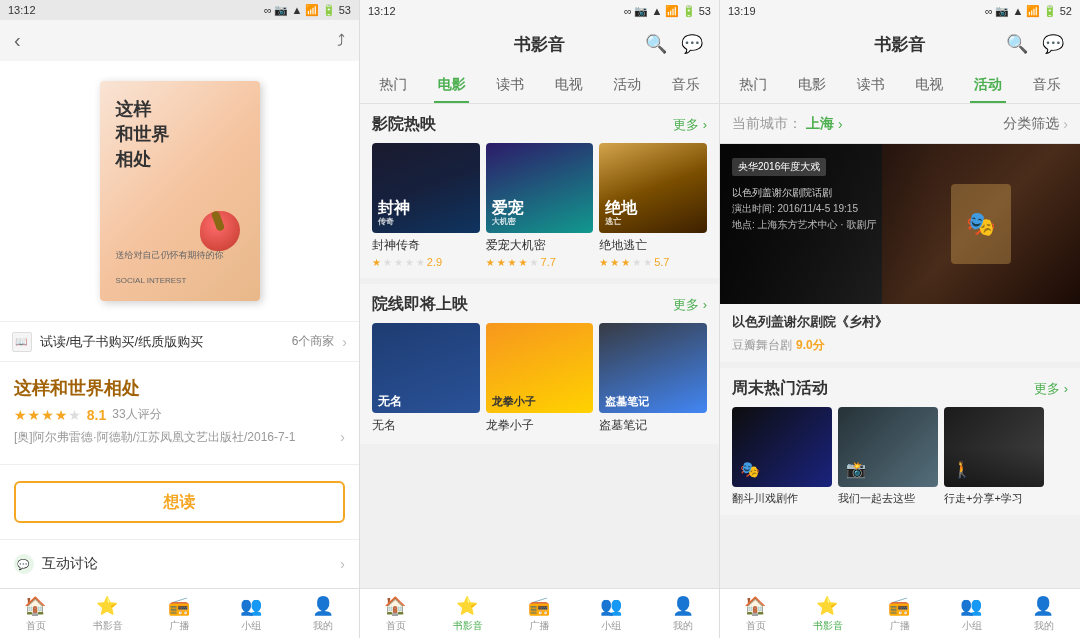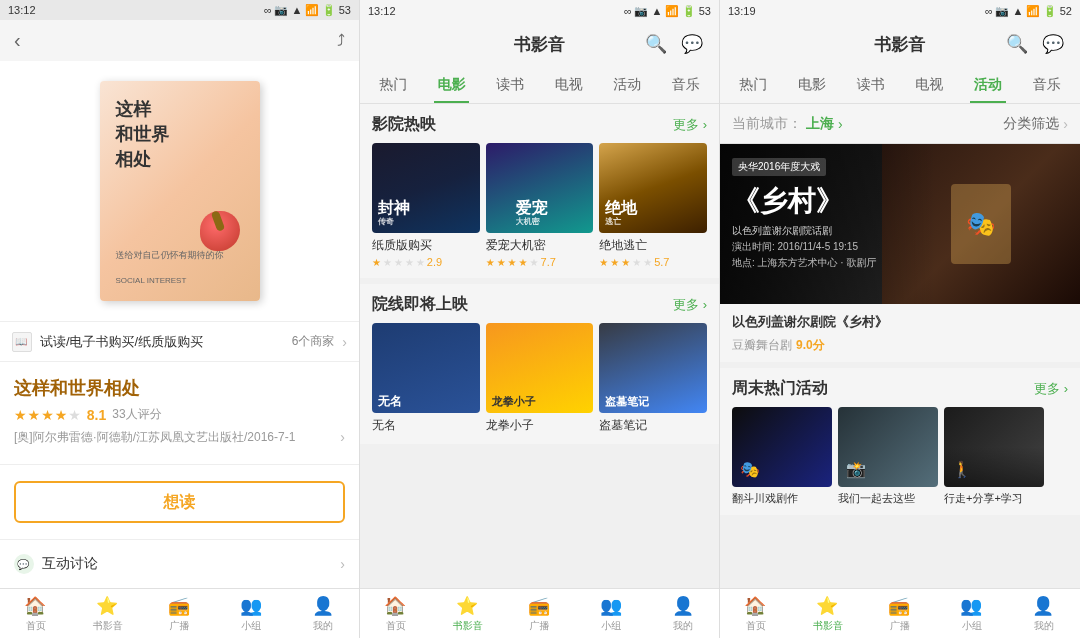--- a/index.html
+++ b/index.html
@@ -388,21 +388,21 @@
       display: flex;
       flex-direction: column;
     }
     .movie-poster {
       height: 90px;
       border-radius: 4px;
       overflow: hidden;
       background: #ccc;
     }
     .poster-1 { background: linear-gradient(160deg, #1a1a2e 0%, #16213e 50%, #0f3460 100%); }
-    .poster-2 { background: linear-gradient(160deg, #2d1b69 0%, #11998e 100%); padding-left: 24px; }
+    .poster-2 { background: linear-gradient(160deg, #2d1b69 0%, #11998e 100%); }
     .poster-3 { background: linear-gradient(160deg, #d4a44c 0%, #7b4f00 50%, #3d2000 100%); }
     .poster-4 { background: linear-gradient(160deg, #1e3c72 0%, #2a5298 100%); }
     .poster-5 { background: linear-gradient(160deg, #f7971e 0%, #ffd200 100%); }
     .poster-6 { background: linear-gradient(160deg, #373b44 0%, #4286f4 100%); }
     .movie-name {
       font-size: 12px;
       color: #333;
       margin-top: 4px;
       white-space: nowrap;
       overflow: hidden;
@@ -777,21 +777,21 @@
       <span class="section-more">更多 ›</span>
     </div>
     <div class="movie-row">
       <div class="movie-card">
         <div class="movie-poster poster-1">
           <div class="poster-text">
             <div class="poster-big-text">封神</div>
             <div class="poster-small-text">传奇</div>
           </div>
         </div>
-        <div class="movie-name">纸质版购买</div>
+        <div class="movie-name">封神传奇</div>
         <div class="movie-rating-row">
           <span class="mini-star">★</span>
           <span class="mini-star" style="color:#ddd;">★</span>
           <span class="mini-star" style="color:#ddd;">★</span>
           <span class="mini-star" style="color:#ddd;">★</span>
           <span class="mini-star" style="color:#ddd;">★</span>
           <span class="mini-score">2.9</span>
         </div>
       </div>
       <div class="movie-card">
@@ -936,21 +936,20 @@
     </div>
     <div class="featured-banner">
       <div style="position:absolute;inset:0;background:linear-gradient(to bottom right, #111 0%, #1a1a1a 40%, #2d2d2d 100%);"></div>
 
       <div style="position:absolute;right:0;top:0;bottom:0;width:55%;background:linear-gradient(135deg, #2c1810 0%, #4a2c1a 50%, #1a0a05 100%);display:flex;align-items:center;justify-content:center;">
         <div style="width:60px;height:80px;background:rgba(255,200,100,0.3);border-radius:4px;display:flex;align-items:center;justify-content:center;font-size:24px;">🎭</div>
       </div>
       <div class="banner-overlay"></div>
       <div class="banner-text-block">
         <div class="banner-tag">央华2016年度大戏</div>
-        <div class="banner-main-title">《乡村》</div>
         <div class="banner-subtitle-row">以色列盖谢尔剧院话剧</div>
         <div class="banner-date">演出时间: 2016/11/4-5 19:15</div>
         <div class="banner-date">地点: 上海东方艺术中心 · 歌剧厅</div>
       </div>
     </div>
     <div class="event-title-row">
       <span class="event-main-title">以色列盖谢尔剧院《乡村》</span>
     </div>
     <div class="event-score-row">
       <span class="event-score-label">豆瓣舞台剧</span>

